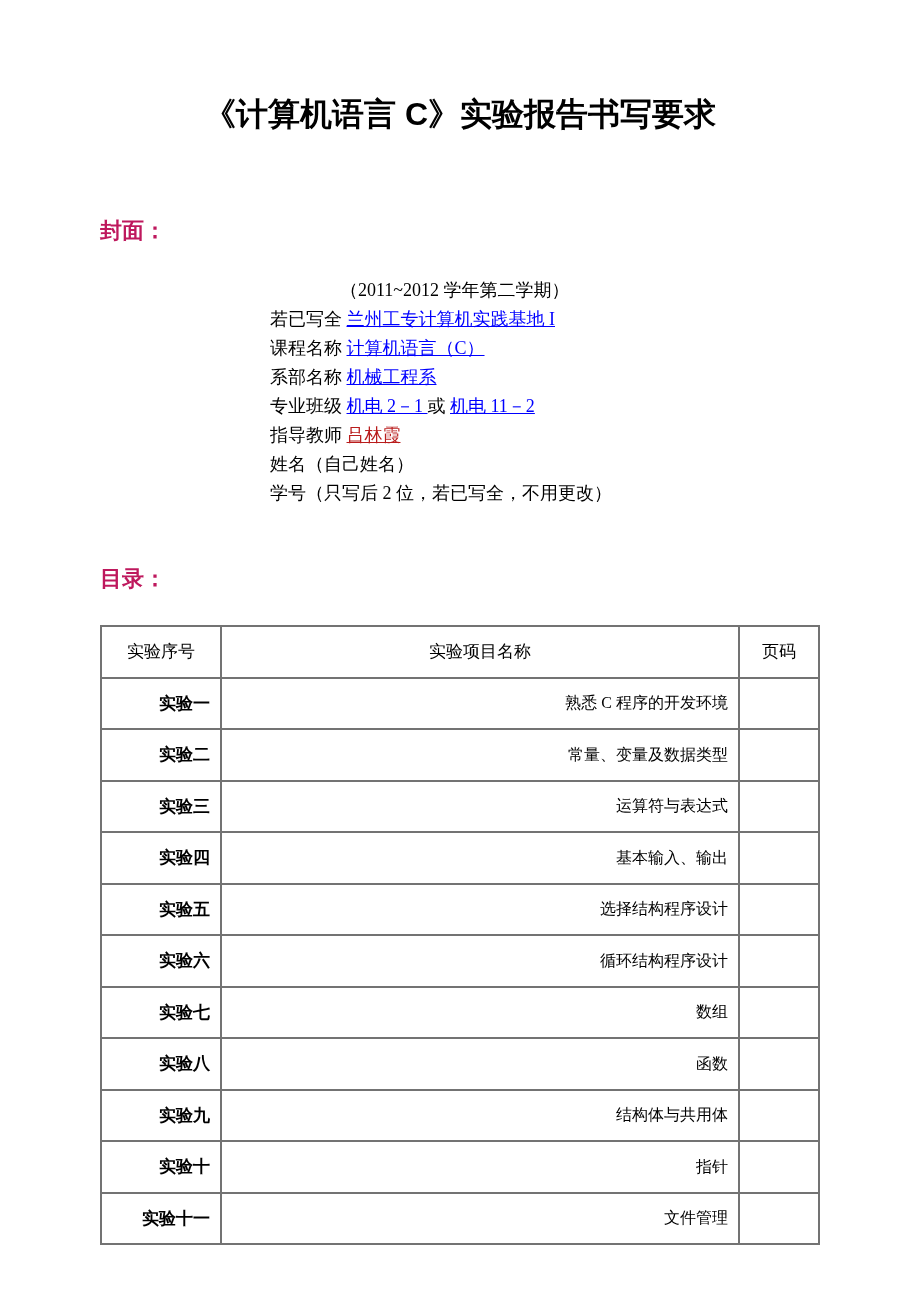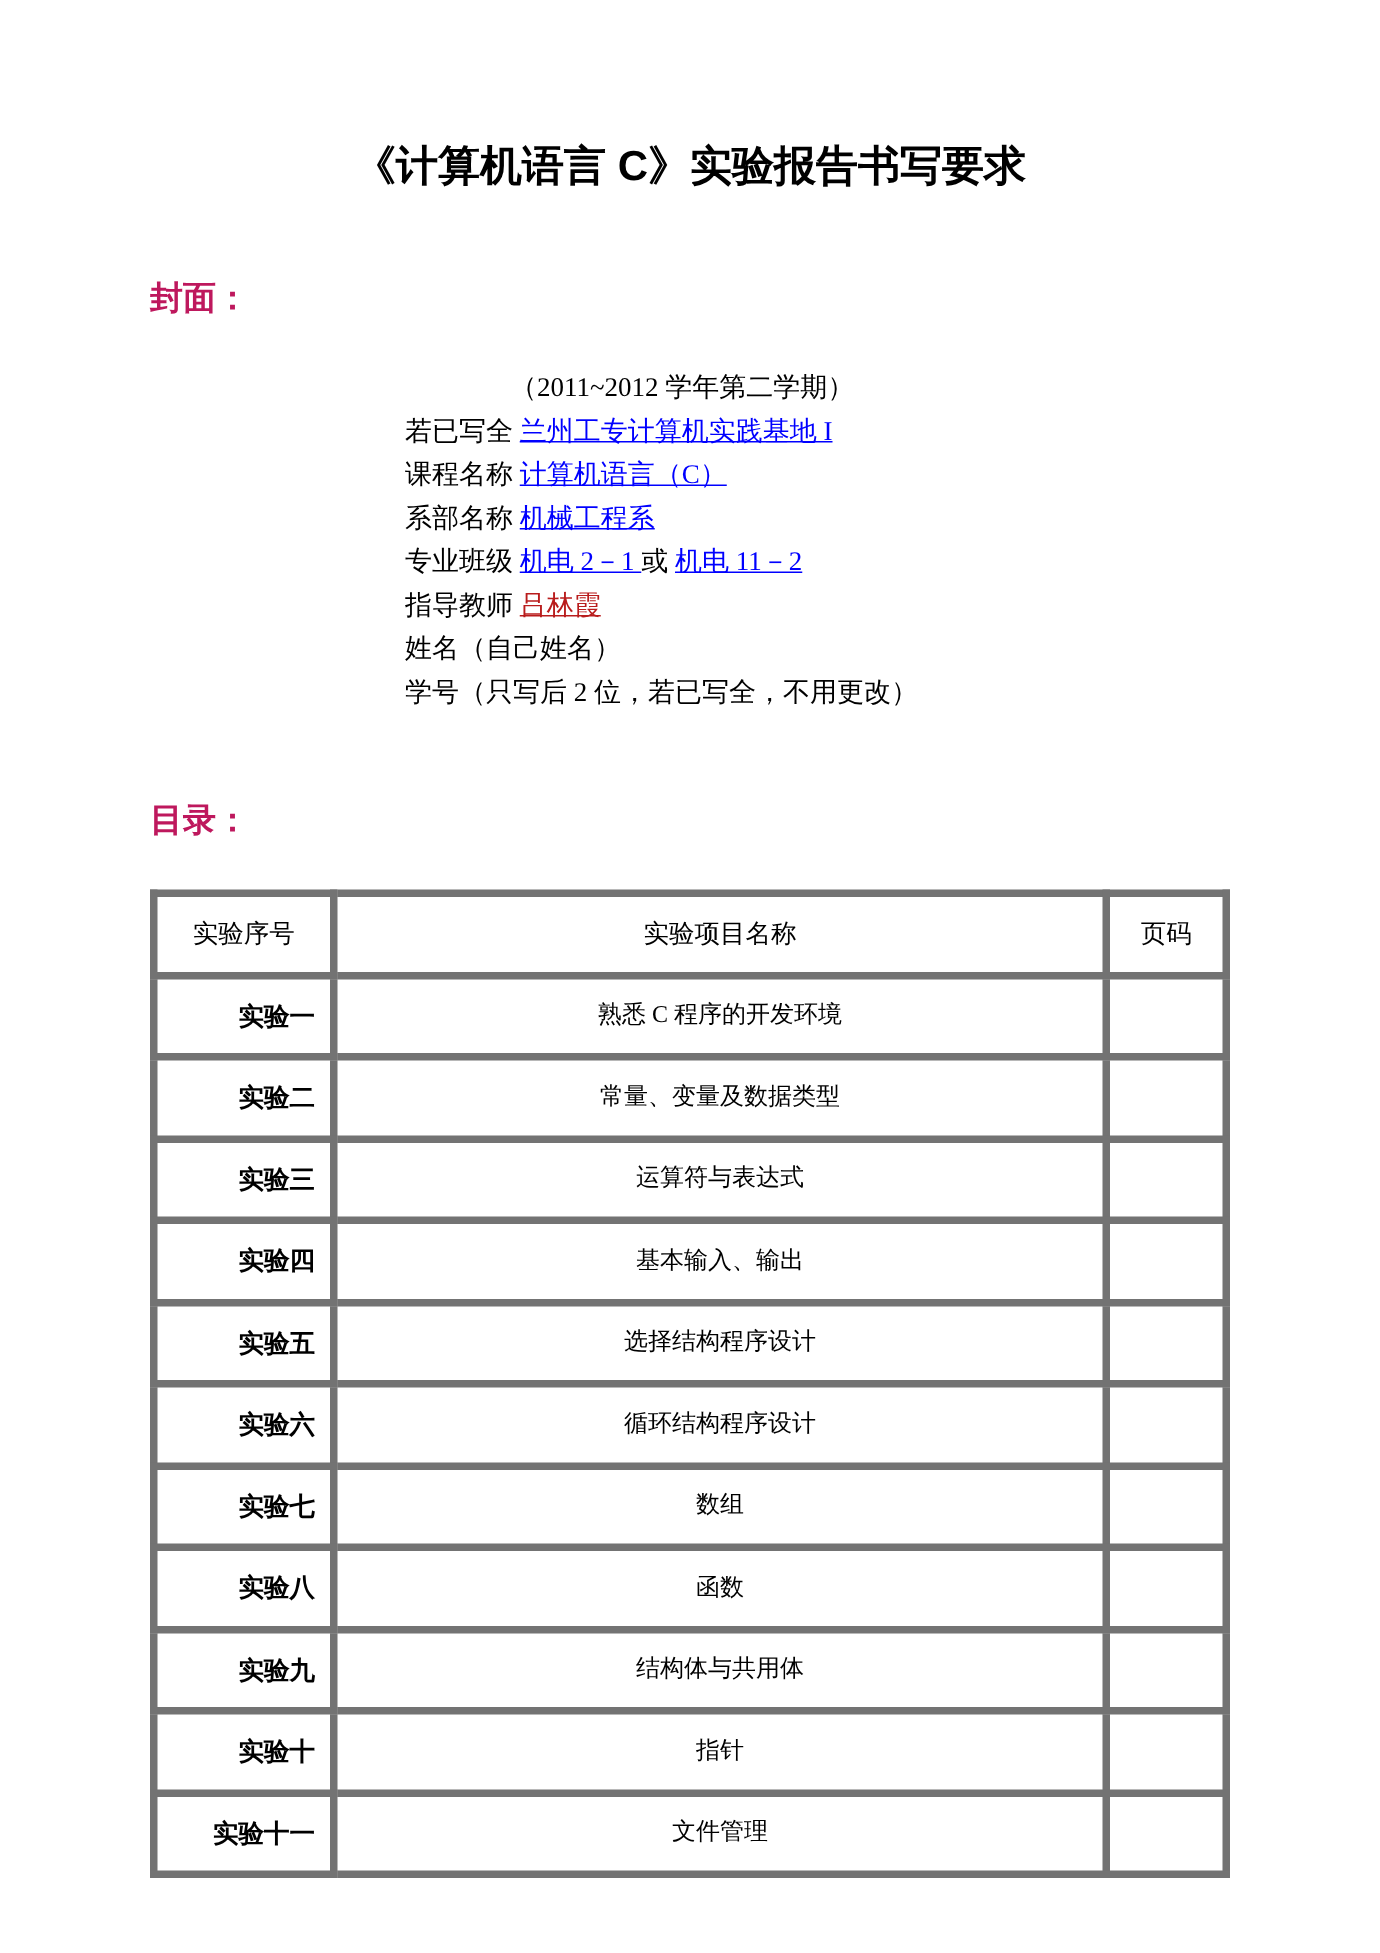--- a/index.html
+++ b/index.html
@@ -12,23 +12,23 @@
       font-family: "SimSun", "宋体", serif;
       width: 920px;
       height: 1302px;
       padding: 90px 100px 0 100px;
       color: #000;
       font-size: 18px;
       line-height: 1.5;
     }
     .title {
       text-align: center;
-      font-size: 28px;
+      font-size: 32px;
       font-weight: bold;
-      margin-bottom: 50px;
+      margin-bottom: 76px;
       font-family: "SimHei", "黑体", sans-serif;
     }
     .section-label {
       color: #be185d;
       font-weight: bold;
       font-size: 22px;
       margin-bottom: 30px;
       font-family: "SimHei", "黑体", sans-serif;
     }
     .cover-info {
@@ -55,40 +55,40 @@
     .or-text {
       color: #000;
       text-decoration: none;
     }
     table {
       width: 100%;
       border-collapse: collapse;
       margin-top: 0;
     }
     table th, table td {
-      border: 5px solid #737373;
+      border: 2px solid #737373;
       padding: 12px 10px;
       font-size: 17px;
     }
     table th {
       font-weight: normal;
       text-align: center;
     }
     table th.col-seq {
       width: 120px;
     }
     table th.col-page {
       width: 80px;
     }
     table td.seq {
       text-align: right;
       font-weight: bold;
     }
     table td.name {
-      text-align: center;
+      text-align: right;
       font-size: 16px;
     }
     table td.page {
       text-align: center;
     }
   </style>
 </head>
 <body>
 
 <div class="title">《计算机语言 C》实验报告书写要求</div>

